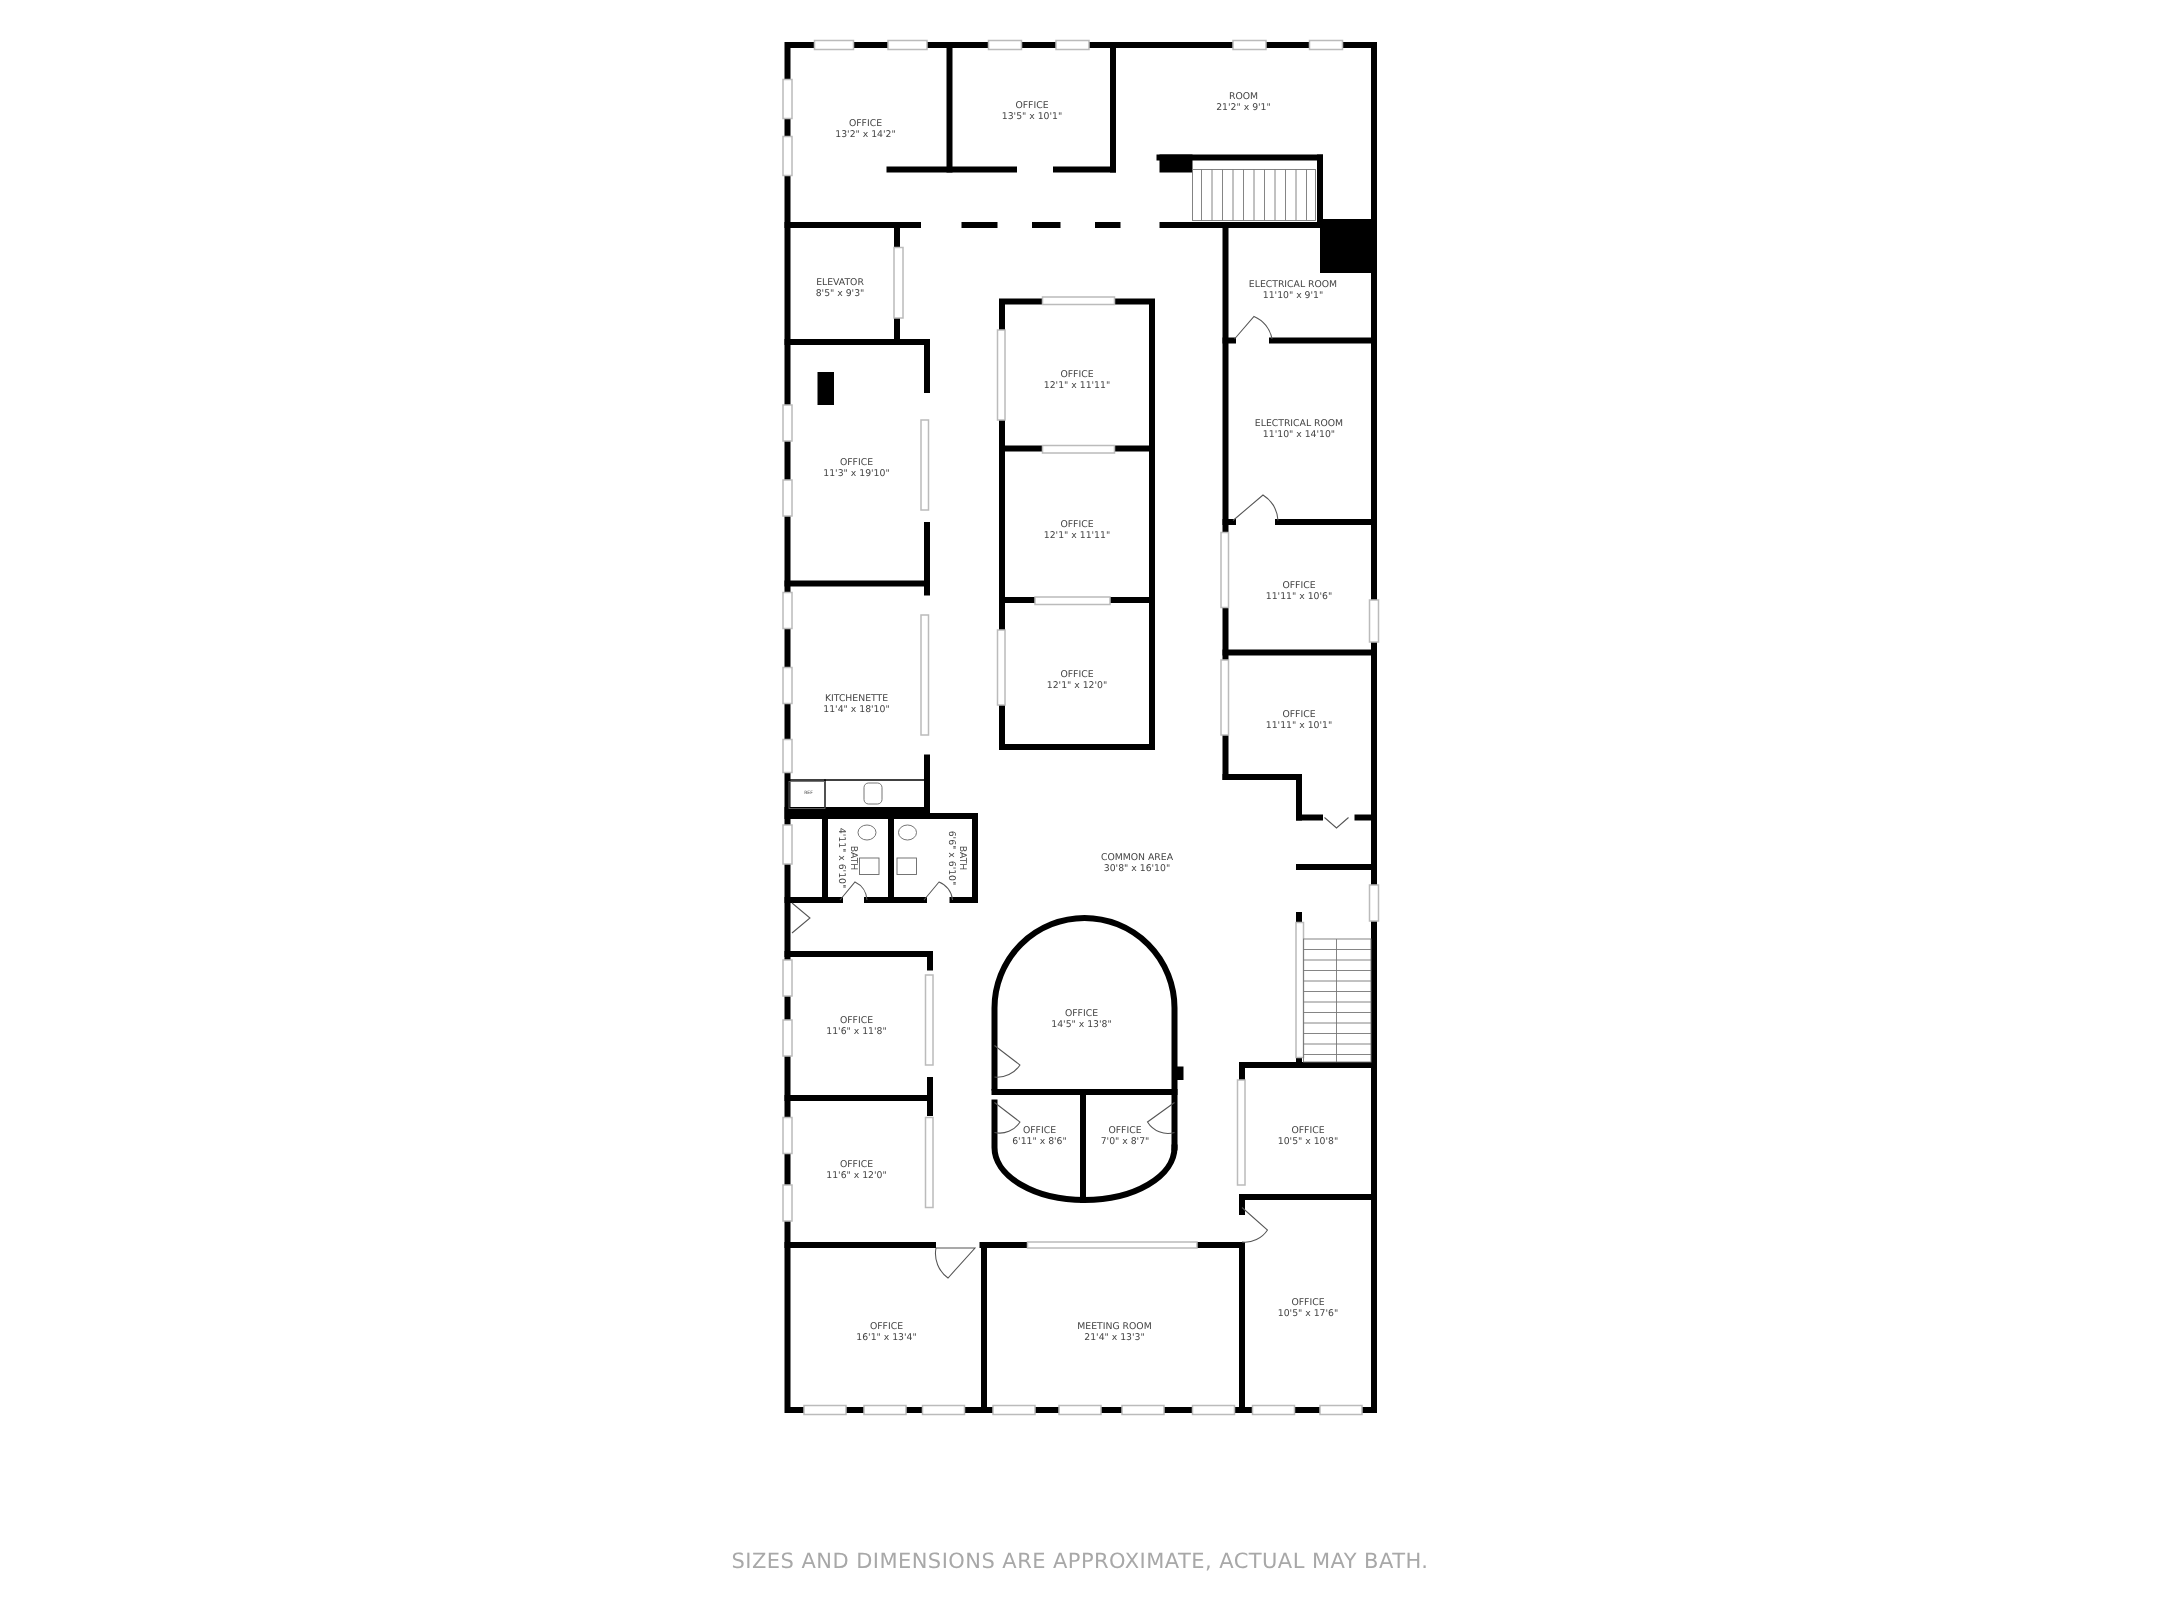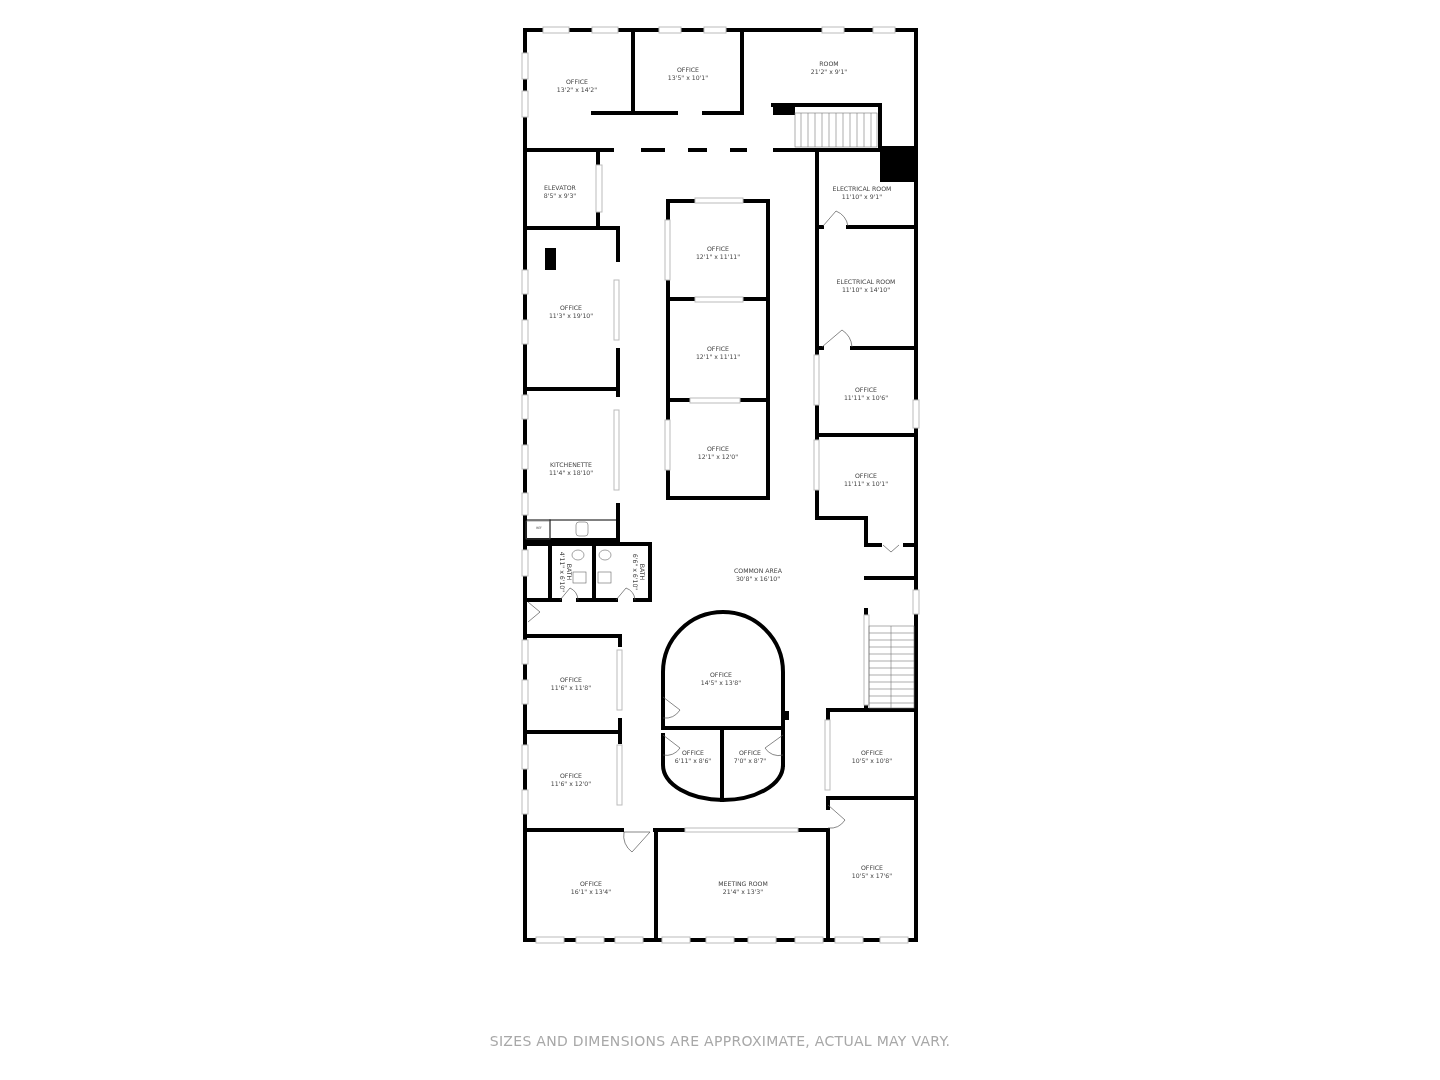--- a/index.html
+++ b/index.html
@@ -221,13 +221,13 @@
       <text class="room-label" x="750" y="755"><tspan x="750">OFFICE</tspan><tspan x="750" dy="7.5">7'0" x 8'7"</tspan></text>
       <text class="room-label" x="872" y="755"><tspan x="872">OFFICE</tspan><tspan x="872" dy="7.5">10'5" x 10'8"</tspan></text>
       <text class="room-label" x="571" y="778"><tspan x="571">OFFICE</tspan><tspan x="571" dy="7.5">11'6" x 12'0"</tspan></text>
       <text class="room-label" x="872" y="870"><tspan x="872">OFFICE</tspan><tspan x="872" dy="7.5">10'5" x 17'6"</tspan></text>
       <text class="room-label" x="591" y="886"><tspan x="591">OFFICE</tspan><tspan x="591" dy="7.5">16'1" x 13'4"</tspan></text>
       <text class="room-label" x="743" y="886"><tspan x="743">MEETING ROOM</tspan><tspan x="743" dy="7.5">21'4" x 13'3"</tspan></text>
       <text class="room-label" style="font-size:3px" x="539" y="529">REF</text>
     </g>
 </svg>
 
-<div class="disclaimer">SIZES AND DIMENSIONS ARE APPROXIMATE, ACTUAL MAY VARY.</div>
+<div class="disclaimer">SIZES AND DIMENSIONS ARE APPROXIMATE, ACTUAL MAY BATH.</div>
 
 </body></html>

